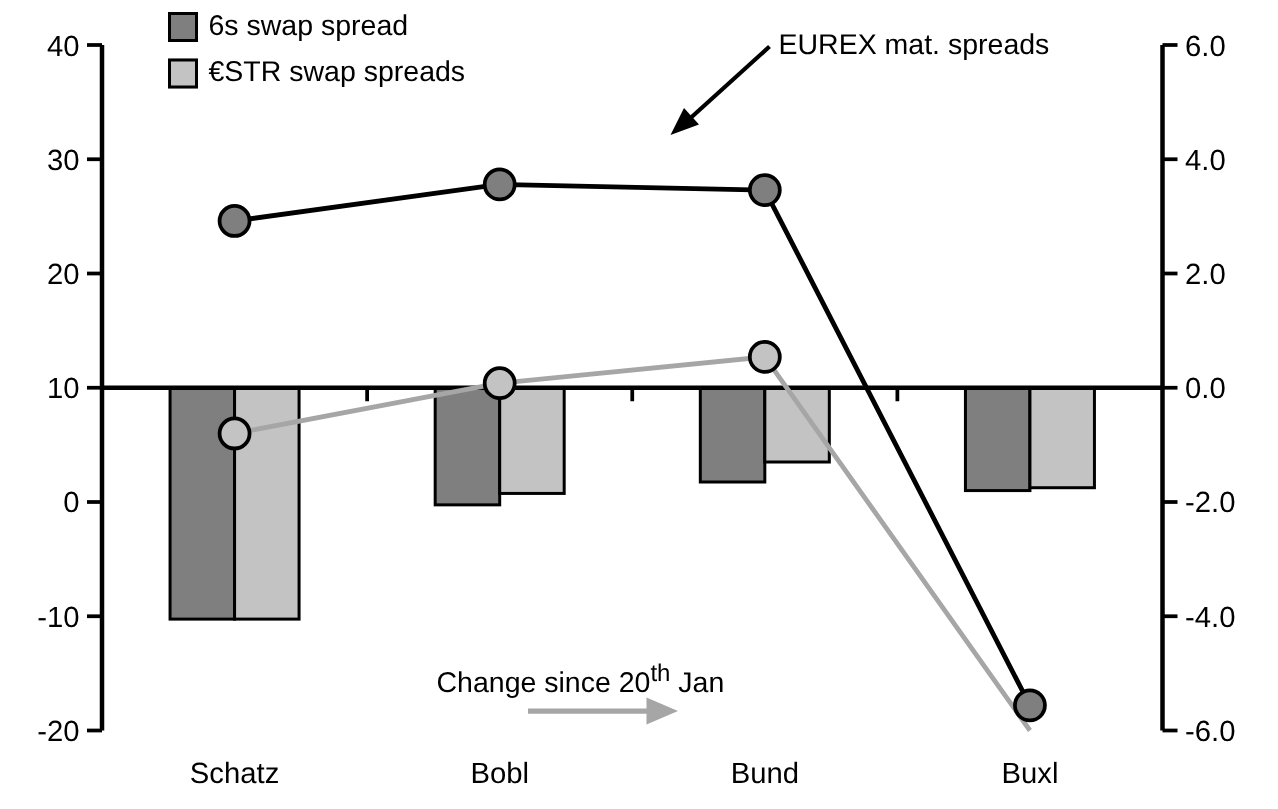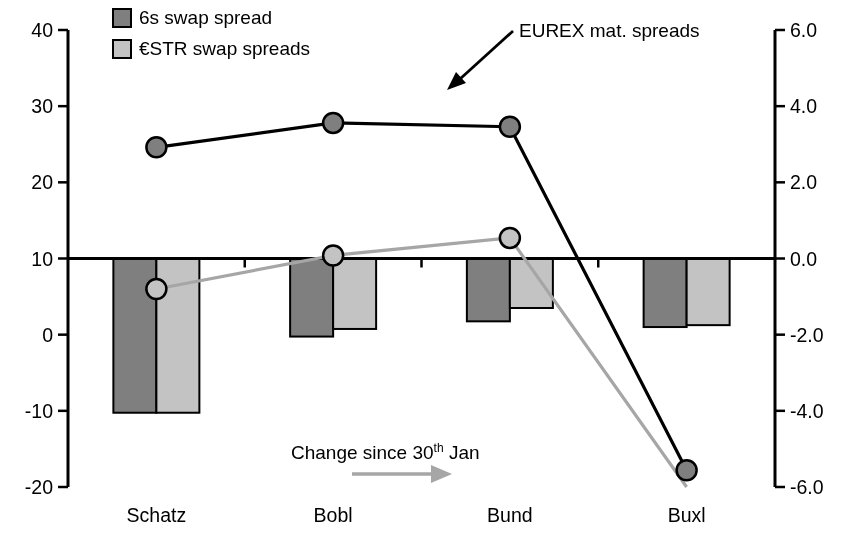--- a/index.html
+++ b/index.html
@@ -5,21 +5,21 @@
   html,body{margin:0;padding:0;background:#fff;}
   .stage{position:relative;width:852px;height:539px;background:#fff;overflow:hidden;
          font-family:"Liberation Sans",sans-serif;color:#000;}
   #chart-svg{position:absolute;left:0;top:0;}
   .legend{position:absolute;left:112px;top:8px;}
   .legend-item{display:flex;align-items:flex-end;margin-bottom:11px;}
   .legend-swatch{width:16px;height:16px;border:2px solid #000;margin-right:7px;flex:0 0 auto;}
   .legend-label{font-size:19px;line-height:20px;white-space:nowrap;}
   .anno-eurex{position:absolute;left:519px;top:18px;font-size:19px;line-height:25px;white-space:nowrap;}
   .anno-change{position:absolute;left:291px;top:441px;font-size:19px;white-space:nowrap;}
-  .anno-change sup{font-size:12px;}
+  .anno-change sup{font-size:16px;}
   svg text{font-family:"Liberation Sans",sans-serif;fill:#000;}
 </style>
 </head>
 <body>
 
 <div class="stage">
   <svg id="chart-svg" width="852" height="539" viewBox="0 0 852 539">
       <rect x="113.375" y="258.5" width="43" height="154.2375" fill="#7f7f7f" stroke="#000" stroke-width="2"></rect>
       <rect x="290.125" y="258.5" width="43" height="78.07083333333333" fill="#7f7f7f" stroke="#000" stroke-width="2"></rect>
       <rect x="466.875" y="258.5" width="43" height="62.83749999999998" fill="#7f7f7f" stroke="#000" stroke-width="2"></rect>
@@ -89,14 +89,14 @@
     <div class="legend-item">
       <span class="legend-swatch" style="background: rgb(195, 195, 195);"></span>
       <span class="legend-label">€STR swap spreads</span>
     </div>
   </div>
 
   <div class="anno-eurex">
     <div>EUREX mat. spreads</div>
   </div>
 
-  <div class="anno-change"><span>Change since 30</span><sup>th</sup><span> Jan</span></div>
+  <div class="anno-change"><span>Change since 20</span><sup>th</sup><span> Jan</span></div>
 </div>
 
 </body></html>

